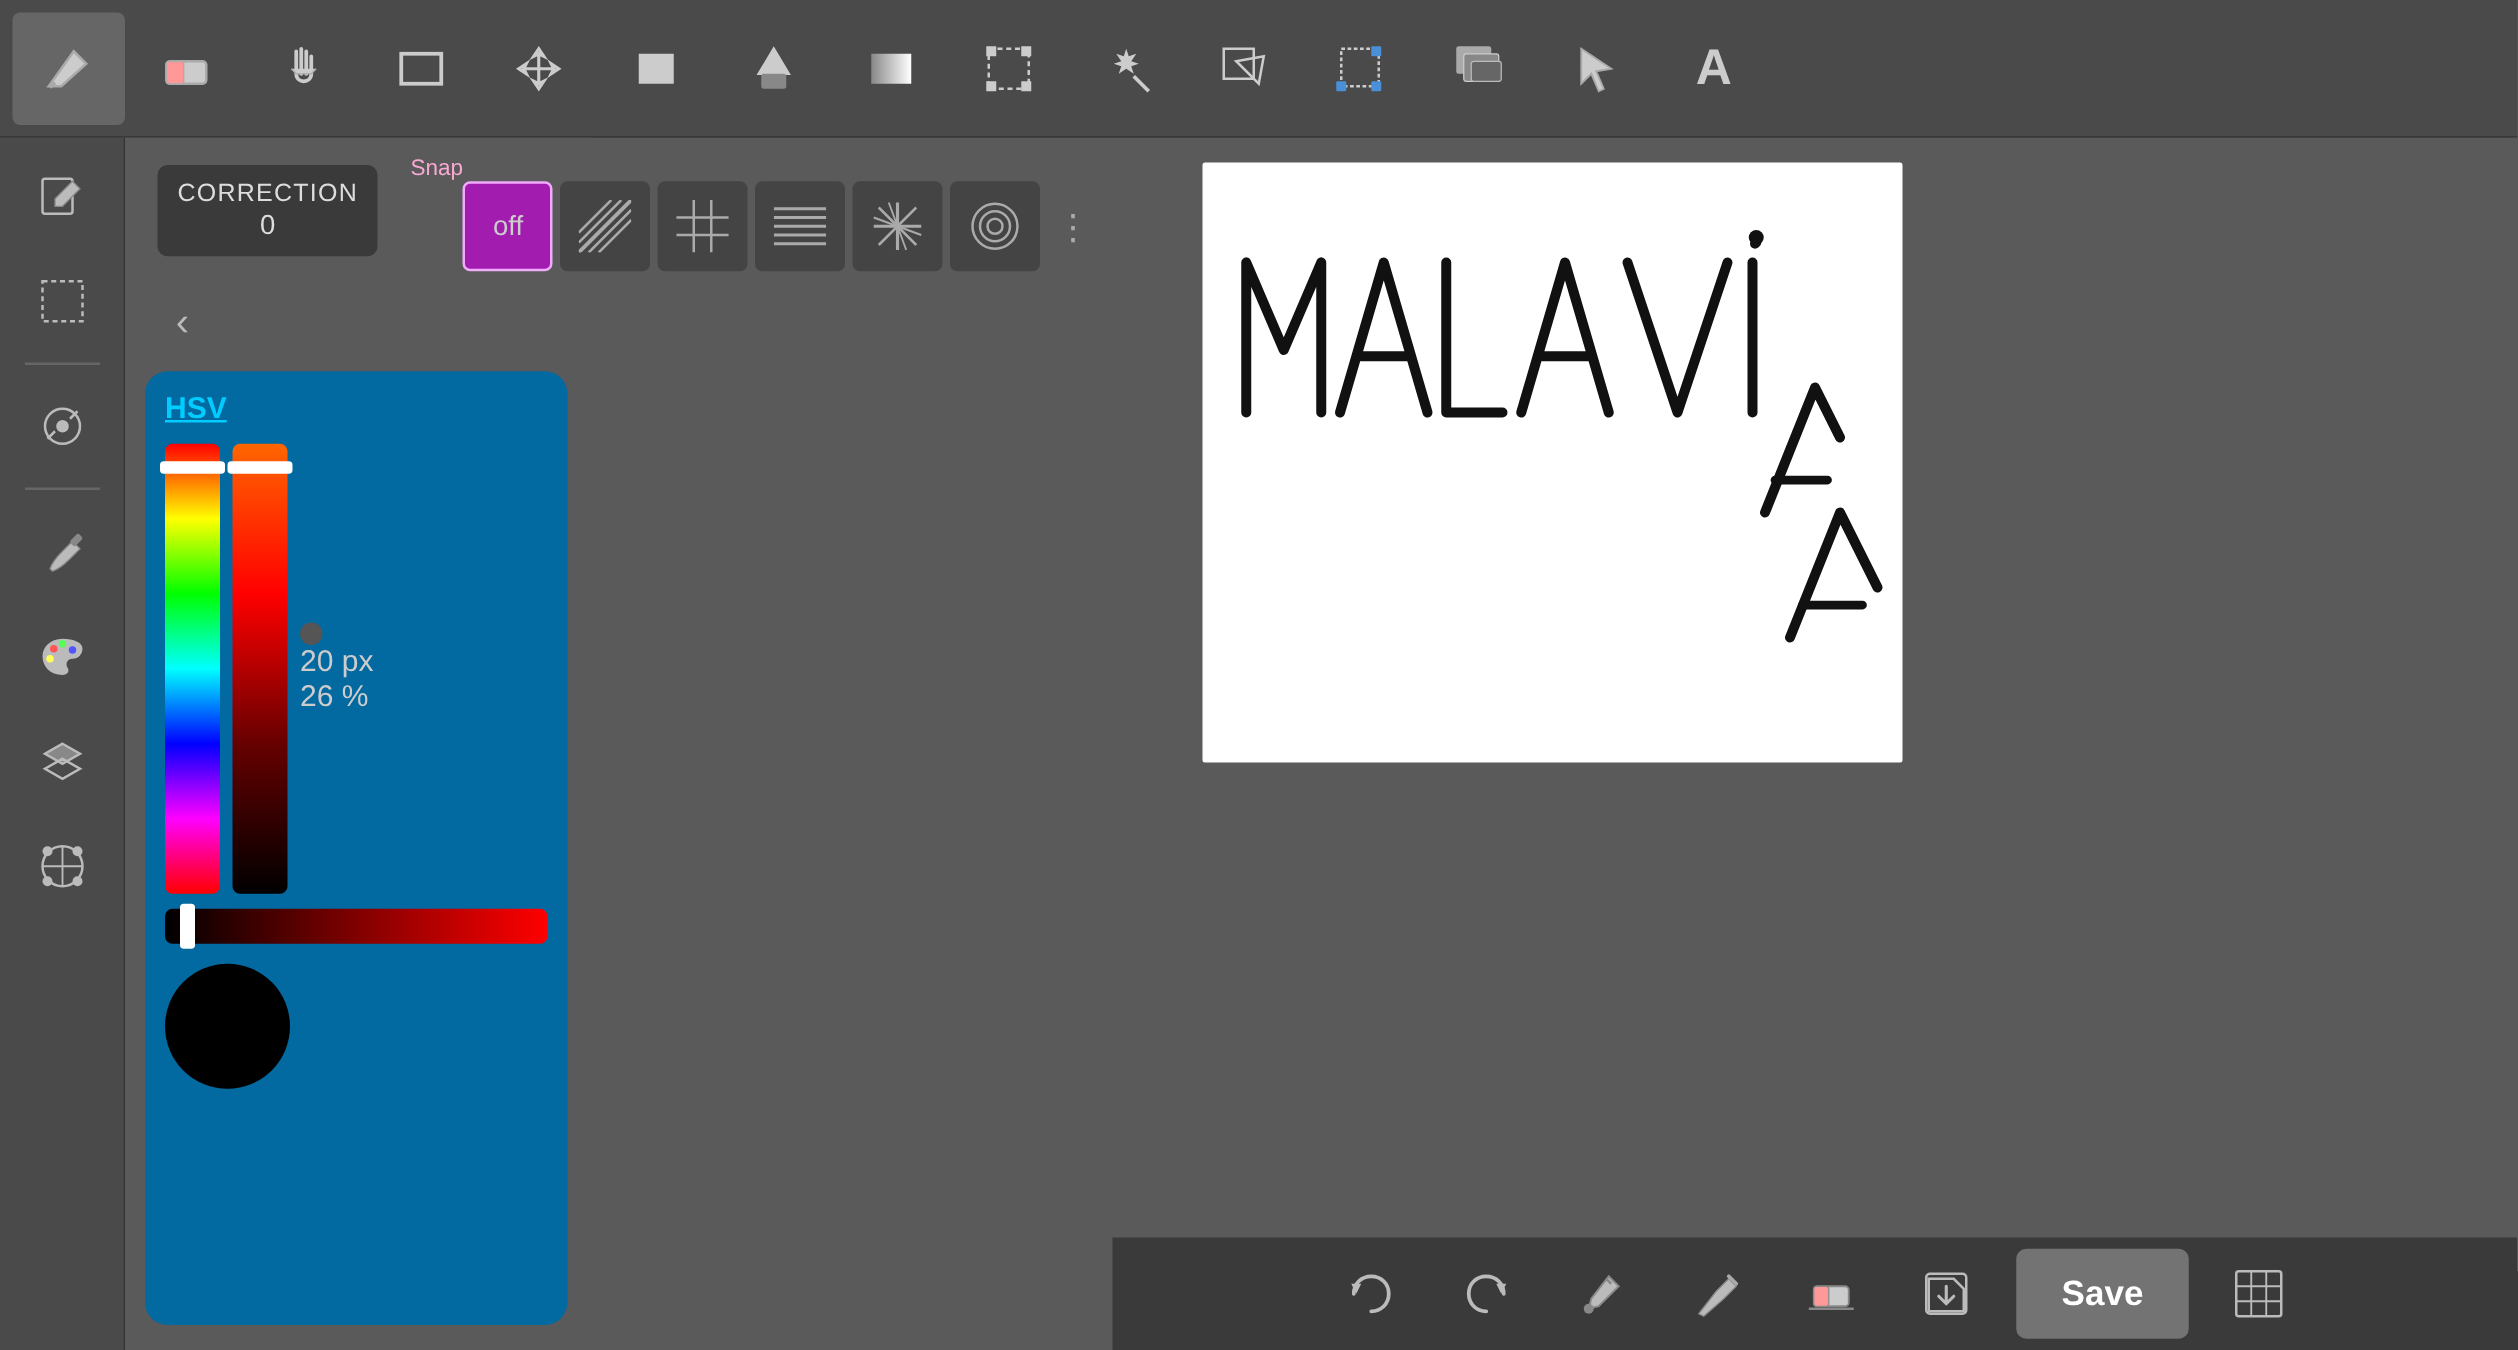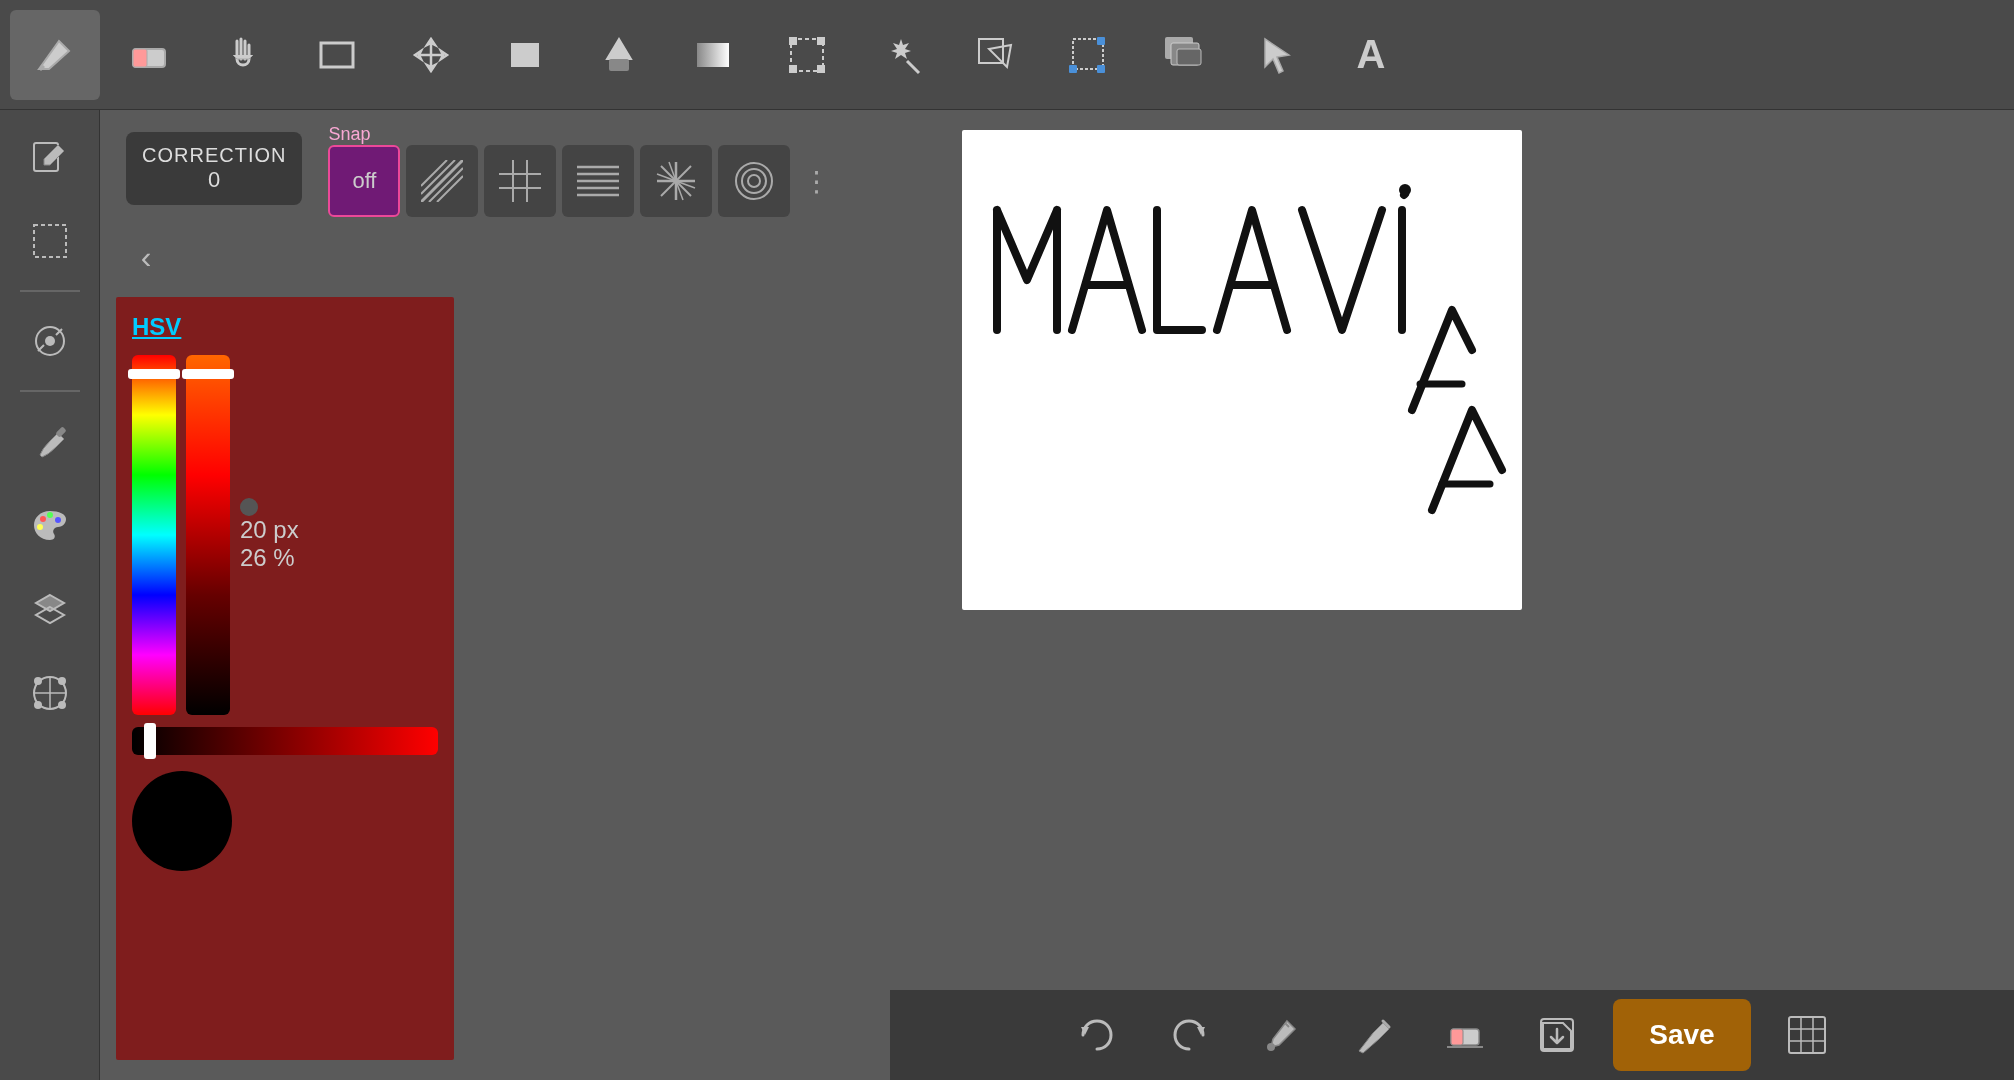--- a/index.html
+++ b/index.html
@@ -103,22 +103,23 @@
       border: none;
       background: #444;
       color: #ccc;
       font-size: 22px;
       display: flex;
       align-items: center;
       justify-content: center;
       cursor: pointer;
     }
     .snap-btn.active {
-      background: #701a75;
-      border: 2px solid #ec4899;
+      background: #a21caf;
+      border: 2px solid #f0abfc;
+      margin-left: 42px;
     }
     .snap-more {
       width: 40px;
       height: 72px;
       background: transparent;
       border: none;
       color: #aaa;
       font-size: 28px;
       cursor: pointer;
       display: flex;
@@ -160,22 +161,22 @@
       font-size: 32px;
       cursor: pointer;
       display: flex;
       align-items: center;
       justify-content: center;
       margin: 10px 16px;
     }
 
     
     .color-panel {
-      background: #7f1d1d;
-      border-radius: 2px;
+      background: #0369a1;
+      border-radius: 18px;
       margin: 0 16px 20px 16px;
       padding: 16px;
       flex: 1;
     }
     .color-mode-label {
       color: #00ccff;
       font-size: 24px;
       font-weight: 600;
       text-decoration: underline;
       margin-bottom: 14px;
@@ -325,21 +326,21 @@
       border: none;
       background: transparent;
       color: #bbb;
       font-size: 30px;
       display: flex;
       align-items: center;
       justify-content: center;
       cursor: pointer;
     }
     .save-btn {
-      background: #a16207;
+      background: #737373;
       color: white;
       border-radius: 8px;
       border: none;
       padding: 0 36px;
       height: 72px;
       font-size: 28px;
       font-weight: 600;
       cursor: pointer;
     }
   </style>

